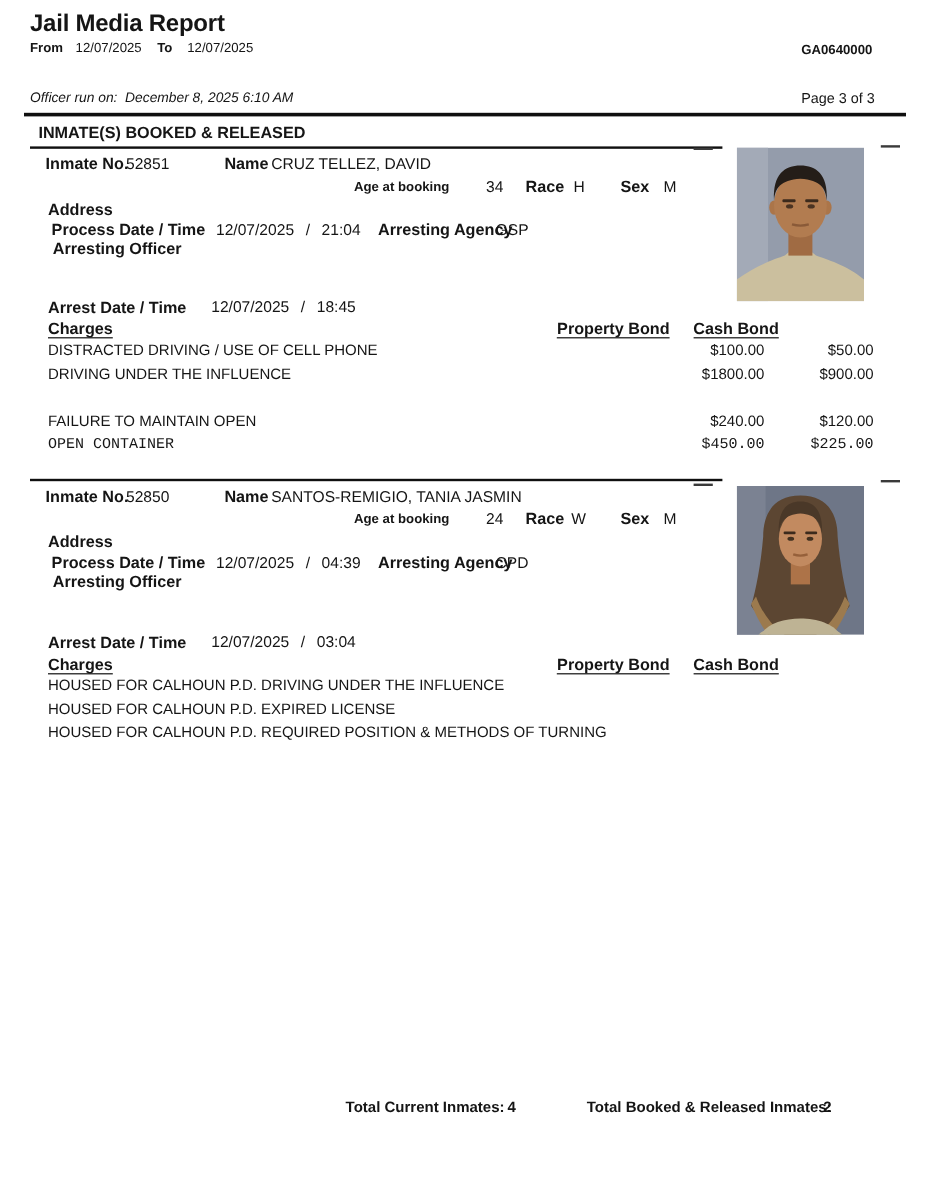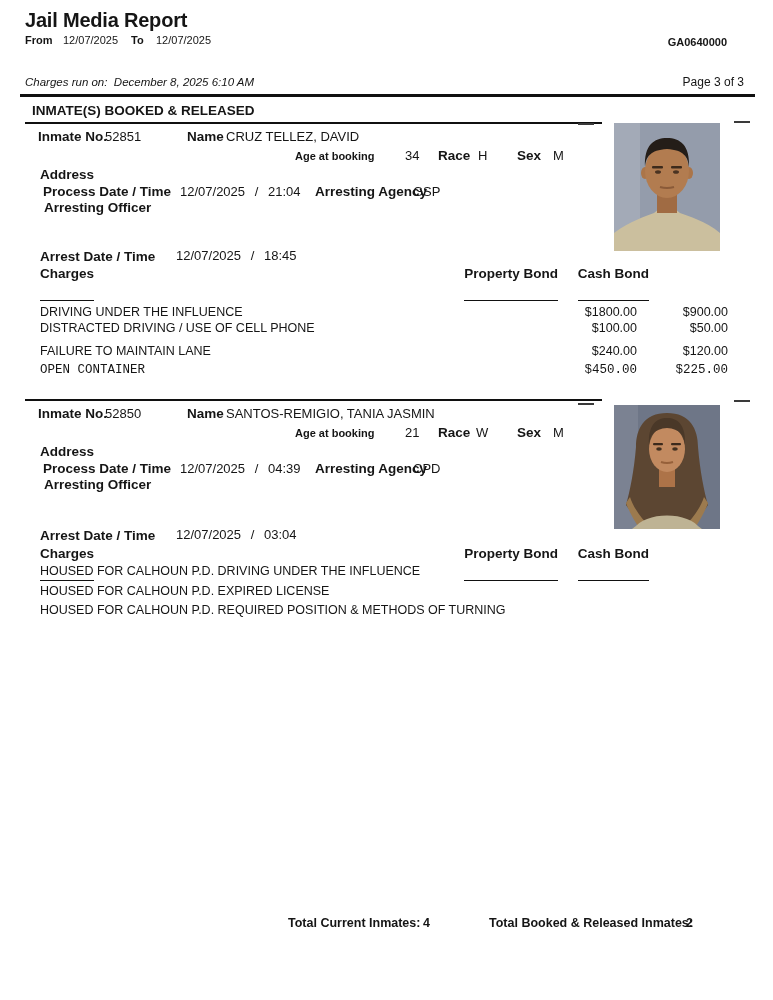--- a/index.html
+++ b/index.html
@@ -11,21 +11,21 @@
   .b{font-weight:bold;}
   .t20{font-size:20px;letter-spacing:-0.2px;}
   .t17{font-size:17px;}
   .t13{font-size:13px;}
   .t135{font-size:13.5px;}
   .t125{font-size:12.5px;}
   .t12{font-size:12px;}
   .t11{font-size:11px;}
   .ital{font-style:italic;font-size:11.5px;}
   .rule{position:absolute;background:#101010;}
-  .under{border-bottom:1.6px solid #111;padding-bottom:19px;}
+  .under{border-bottom:1.6px solid #111;padding-bottom:0;}
   .inmate-block{position:absolute;left:0;width:694px;}
   .charge-rows{position:absolute;left:40px;width:688px;}
   .charge-row{position:absolute;left:0;width:688px;height:19.5px;font-size:12.5px;}
   .charge-text{position:absolute;left:0;top:0;white-space:nowrap;}
   .bond{position:absolute;top:0;text-align:center;white-space:nowrap;}
   .bond.prop{right:91px;}
   .bond.cash{right:0px;}
   .crop-mark{position:absolute;width:16px;height:2px;background:#3a3a3a;}
   .photo{position:absolute;left:614px;width:106px;}
 </style>
@@ -36,24 +36,24 @@
 
   <div class="abs b t20" style="left:25px;top:9px;">Jail Media Report</div>
   <div class="abs b t11" style="left:25px;top:34px;">From</div>
   <div class="abs t11" style="left:63px;top:34px;">12/07/2025</div>
   <div class="abs b t11" style="left:131px;top:34px;">To</div>
   <div class="abs t11" style="left:156px;top:34px;">12/07/2025</div>
 
   <div class="abs b t11" style="right:46px;top:36px;">GA0640000</div>
 
   <div class="abs ital" style="left:25px;top:76px;">
-    <span>Charges run on:</span>&nbsp;
+    <span>Officer run on:</span>&nbsp;
     <span>December 8, 2025 6:10 AM</span>
   </div>
-  <div class="abs t12" style="right:29px;top:75px;padding-left:21px;">Page 3 of 3</div>
+  <div class="abs t12" style="right:44px;top:75px;padding-left:21px;">Page 3 of 3</div>
 
   <div class="rule" style="left:20px;top:94px;width:735px;height:2.5px;"></div>
 
   <div class="abs b t135" style="left:32px;top:103px;">INMATE(S) BOOKED &amp; RELEASED</div>
   <div class="rule" style="left:25px;top:122px;width:577px;height:2px;"></div>
 
   <div class="inmate-block" style="top:125px;height:255px;">
     <div class="abs b t135" style="left:38px;top:4px;">Inmate No.</div>
     <div class="abs t13" style="left:105px;top:4px;">52851</div>
     <div class="abs b t135" style="left:187px;top:4px;">Name</div>
@@ -105,52 +105,52 @@
       <span>12/07/2025</span>
       <span style="margin:0 6px;">/</span>
       <span>18:45</span>
     </div>
 
     <div class="abs b t135 under" style="left:40px;top:141px;">Charges</div>
     <div class="abs b t135 under" style="right:136px;top:141px;">Property Bond</div>
     <div class="abs b t135 under" style="right:45px;top:141px;">Cash Bond</div>
 
     <div class="charge-rows" style="top:160px;height:100px;">
-        <div class="charge-row" style="top: 0px; margin-top: 36px;">
+        <div class="charge-row" style="top: 0px;">
           <span class="charge-text">DISTRACTED DRIVING / USE OF CELL PHONE</span>
           <span class="bond prop">$100.00</span>
           <span class="bond cash">$50.00</span>
         </div>
         <div class="charge-row" style="top: 19.5px;">
           <span class="charge-text">DRIVING UNDER THE INFLUENCE</span>
           <span class="bond prop">$1800.00</span>
           <span class="bond cash">$900.00</span>
         </div>
         <div class="charge-row" style="top: 58.5px;">
-          <span class="charge-text">FAILURE TO MAINTAIN LANE</span>
+          <span class="charge-text">FAILURE TO MAINTAIN OPEN</span>
           <span class="bond prop">$240.00</span>
           <span class="bond cash">$120.00</span>
         </div>
         <div class="charge-row" style="top: 78px; font-family: Liberation Mono, monospace;">
           <span class="charge-text">OPEN CONTAINER</span>
           <span class="bond prop">$450.00</span>
           <span class="bond cash">$225.00</span>
         </div>
       </div>
   </div>
 
   <div class="inmate-block" style="top:402px;height:230px;">
     <div class="rule" style="left:25px;top:-3px;width:577px;height:2px;"></div>
     <div class="abs b t135" style="left:38px;top:4px;">Inmate No.</div>
     <div class="abs t13" style="left:105px;top:4px;">52850</div>
     <div class="abs b t135" style="left:187px;top:4px;">Name</div>
     <div class="abs t13" style="left:226px;top:4px;">SANTOS-REMIGIO, TANIA JASMIN</div>
 
     <div class="abs b t11" style="left:295px;top:25px;">Age at booking</div>
-    <div class="abs t13" style="left:405px;top:23px;">21</div>
+    <div class="abs t13" style="left:405px;top:23px;">24</div>
     <div class="abs b t135" style="left:438px;top:23px;">Race</div>
     <div class="abs t13" style="left:476px;top:23px;">W</div>
     <div class="abs b t135" style="left:517px;top:23px;">Sex</div>
     <div class="abs t13" style="left:553px;top:23px;">M</div>
 
     <div class="abs b t135" style="left:40px;top:42px;">Address</div>
     <div class="abs t13" style="left:110px;top:42px;"></div>
 
     <div class="abs b t135" style="left:43px;top:59px;">Process Date / Time</div>
     <div class="abs t13" style="left:180px;top:59px;">

